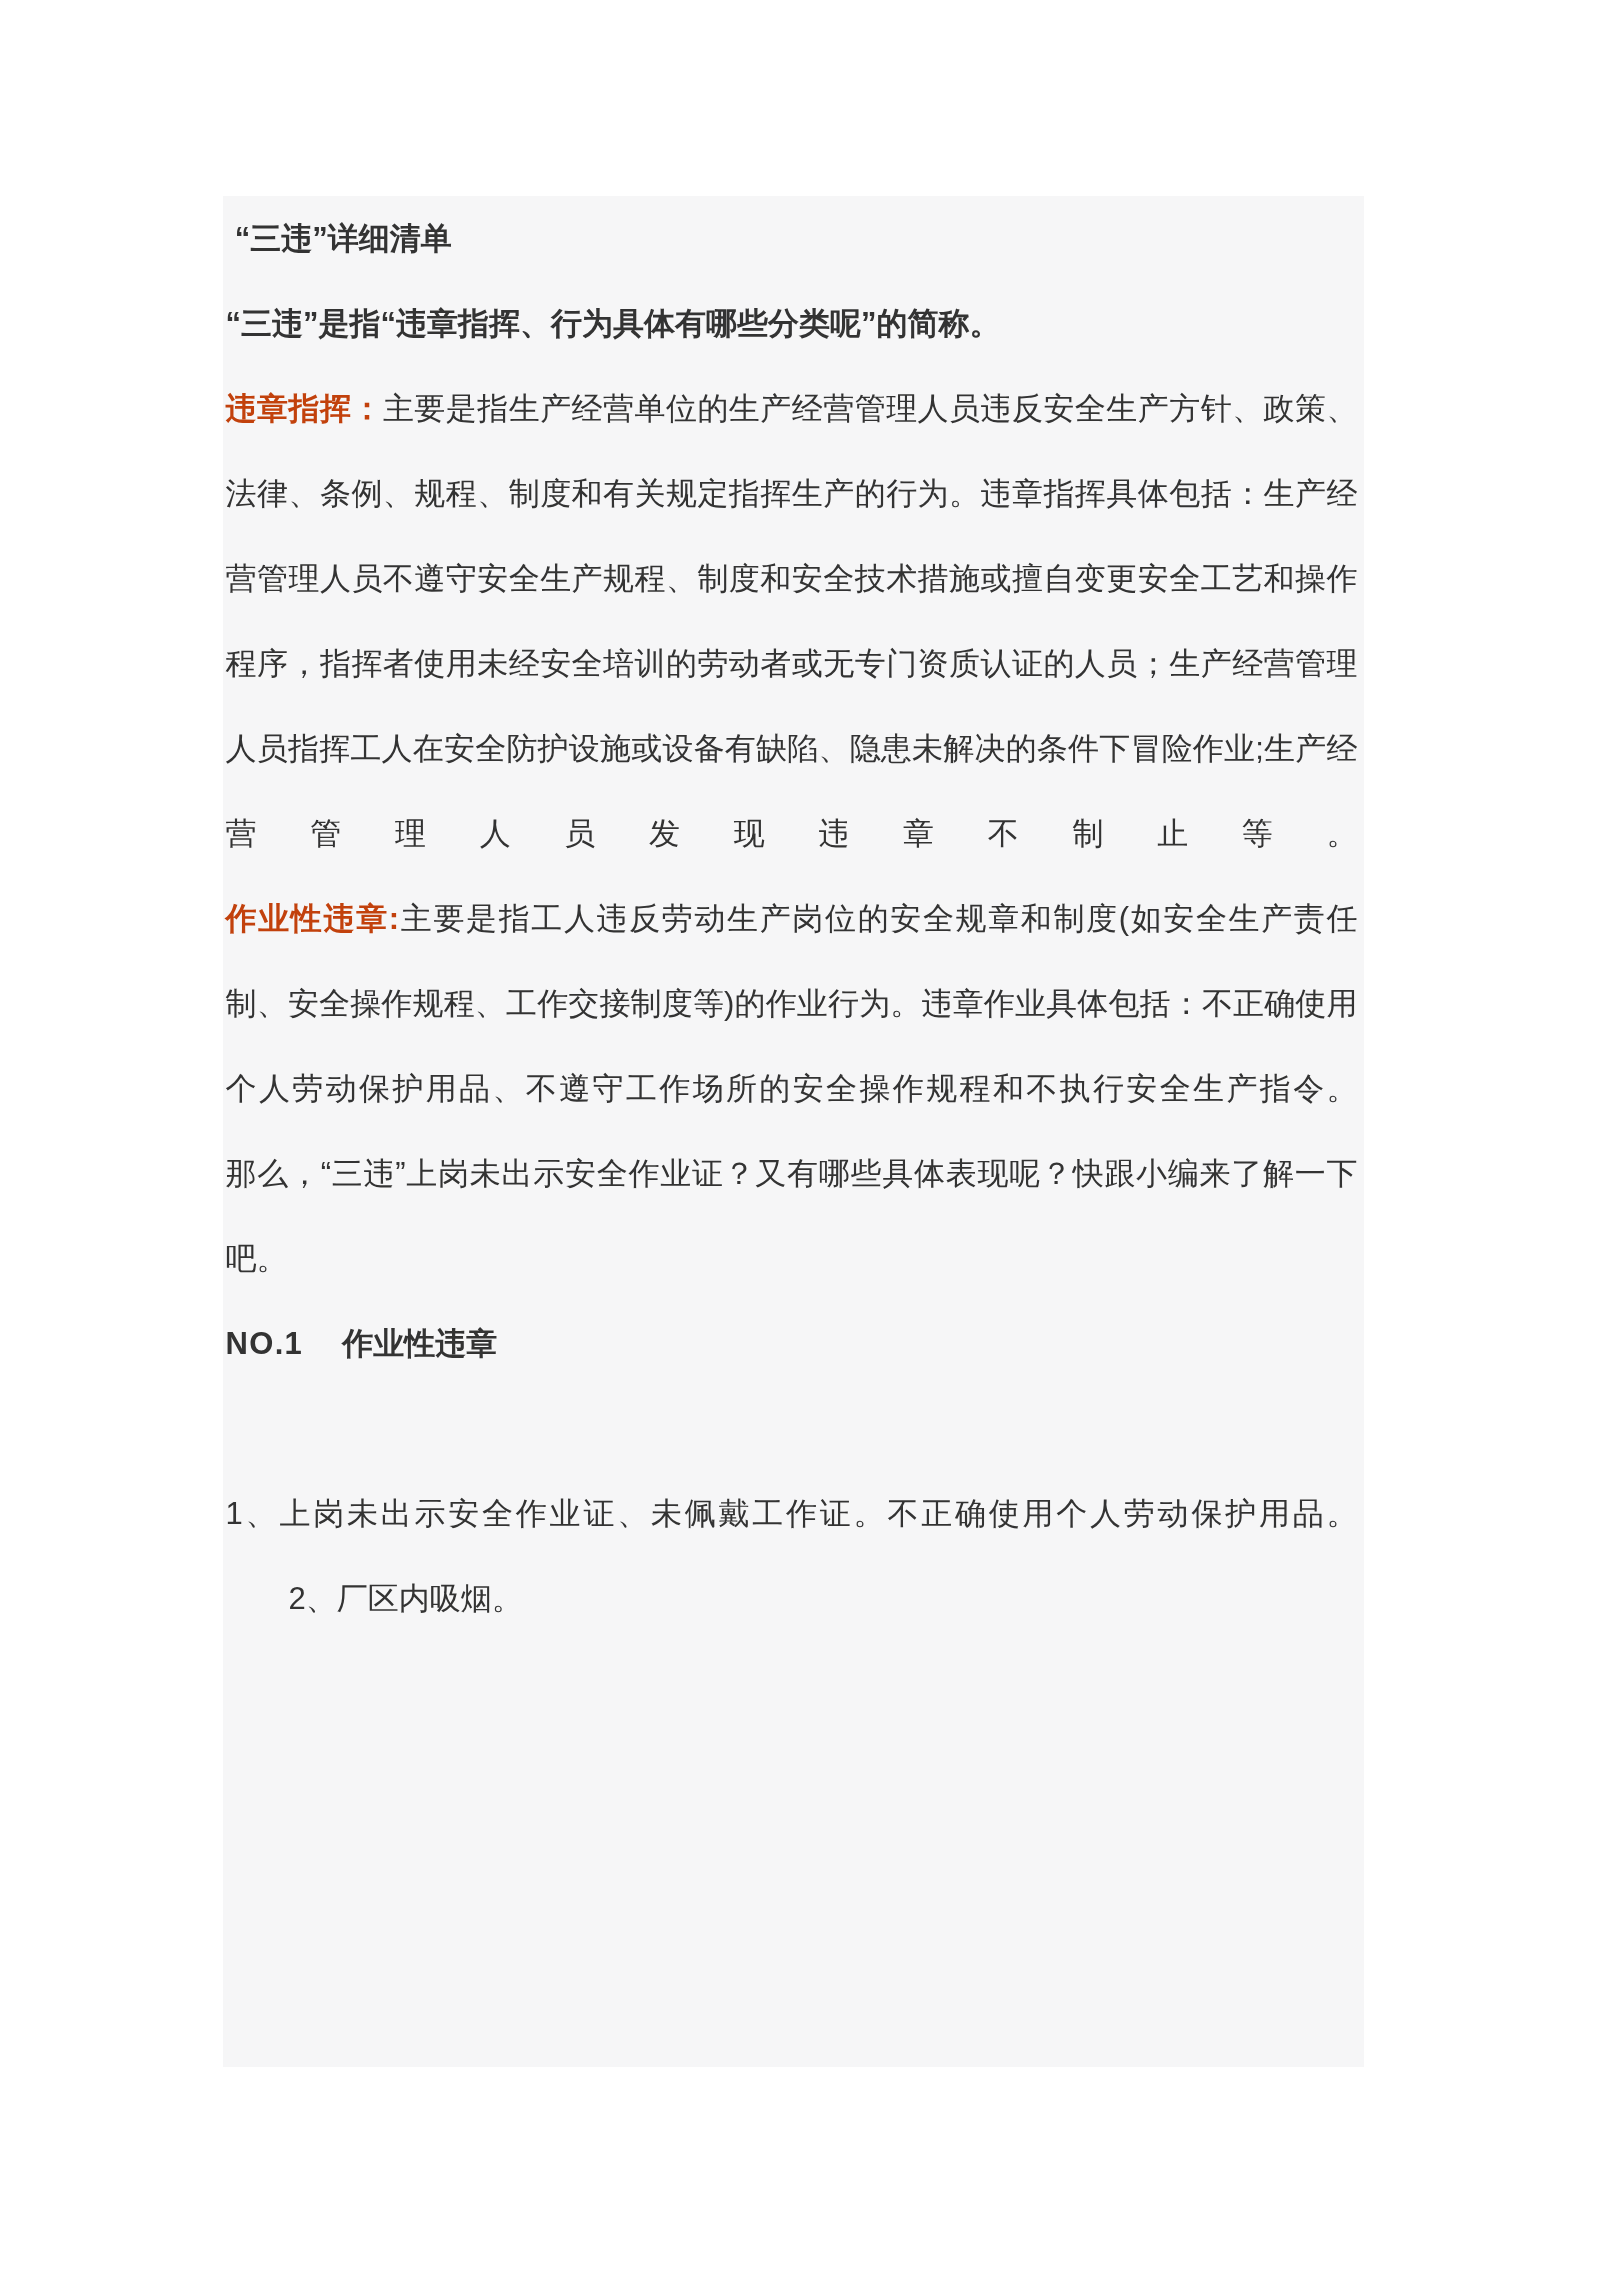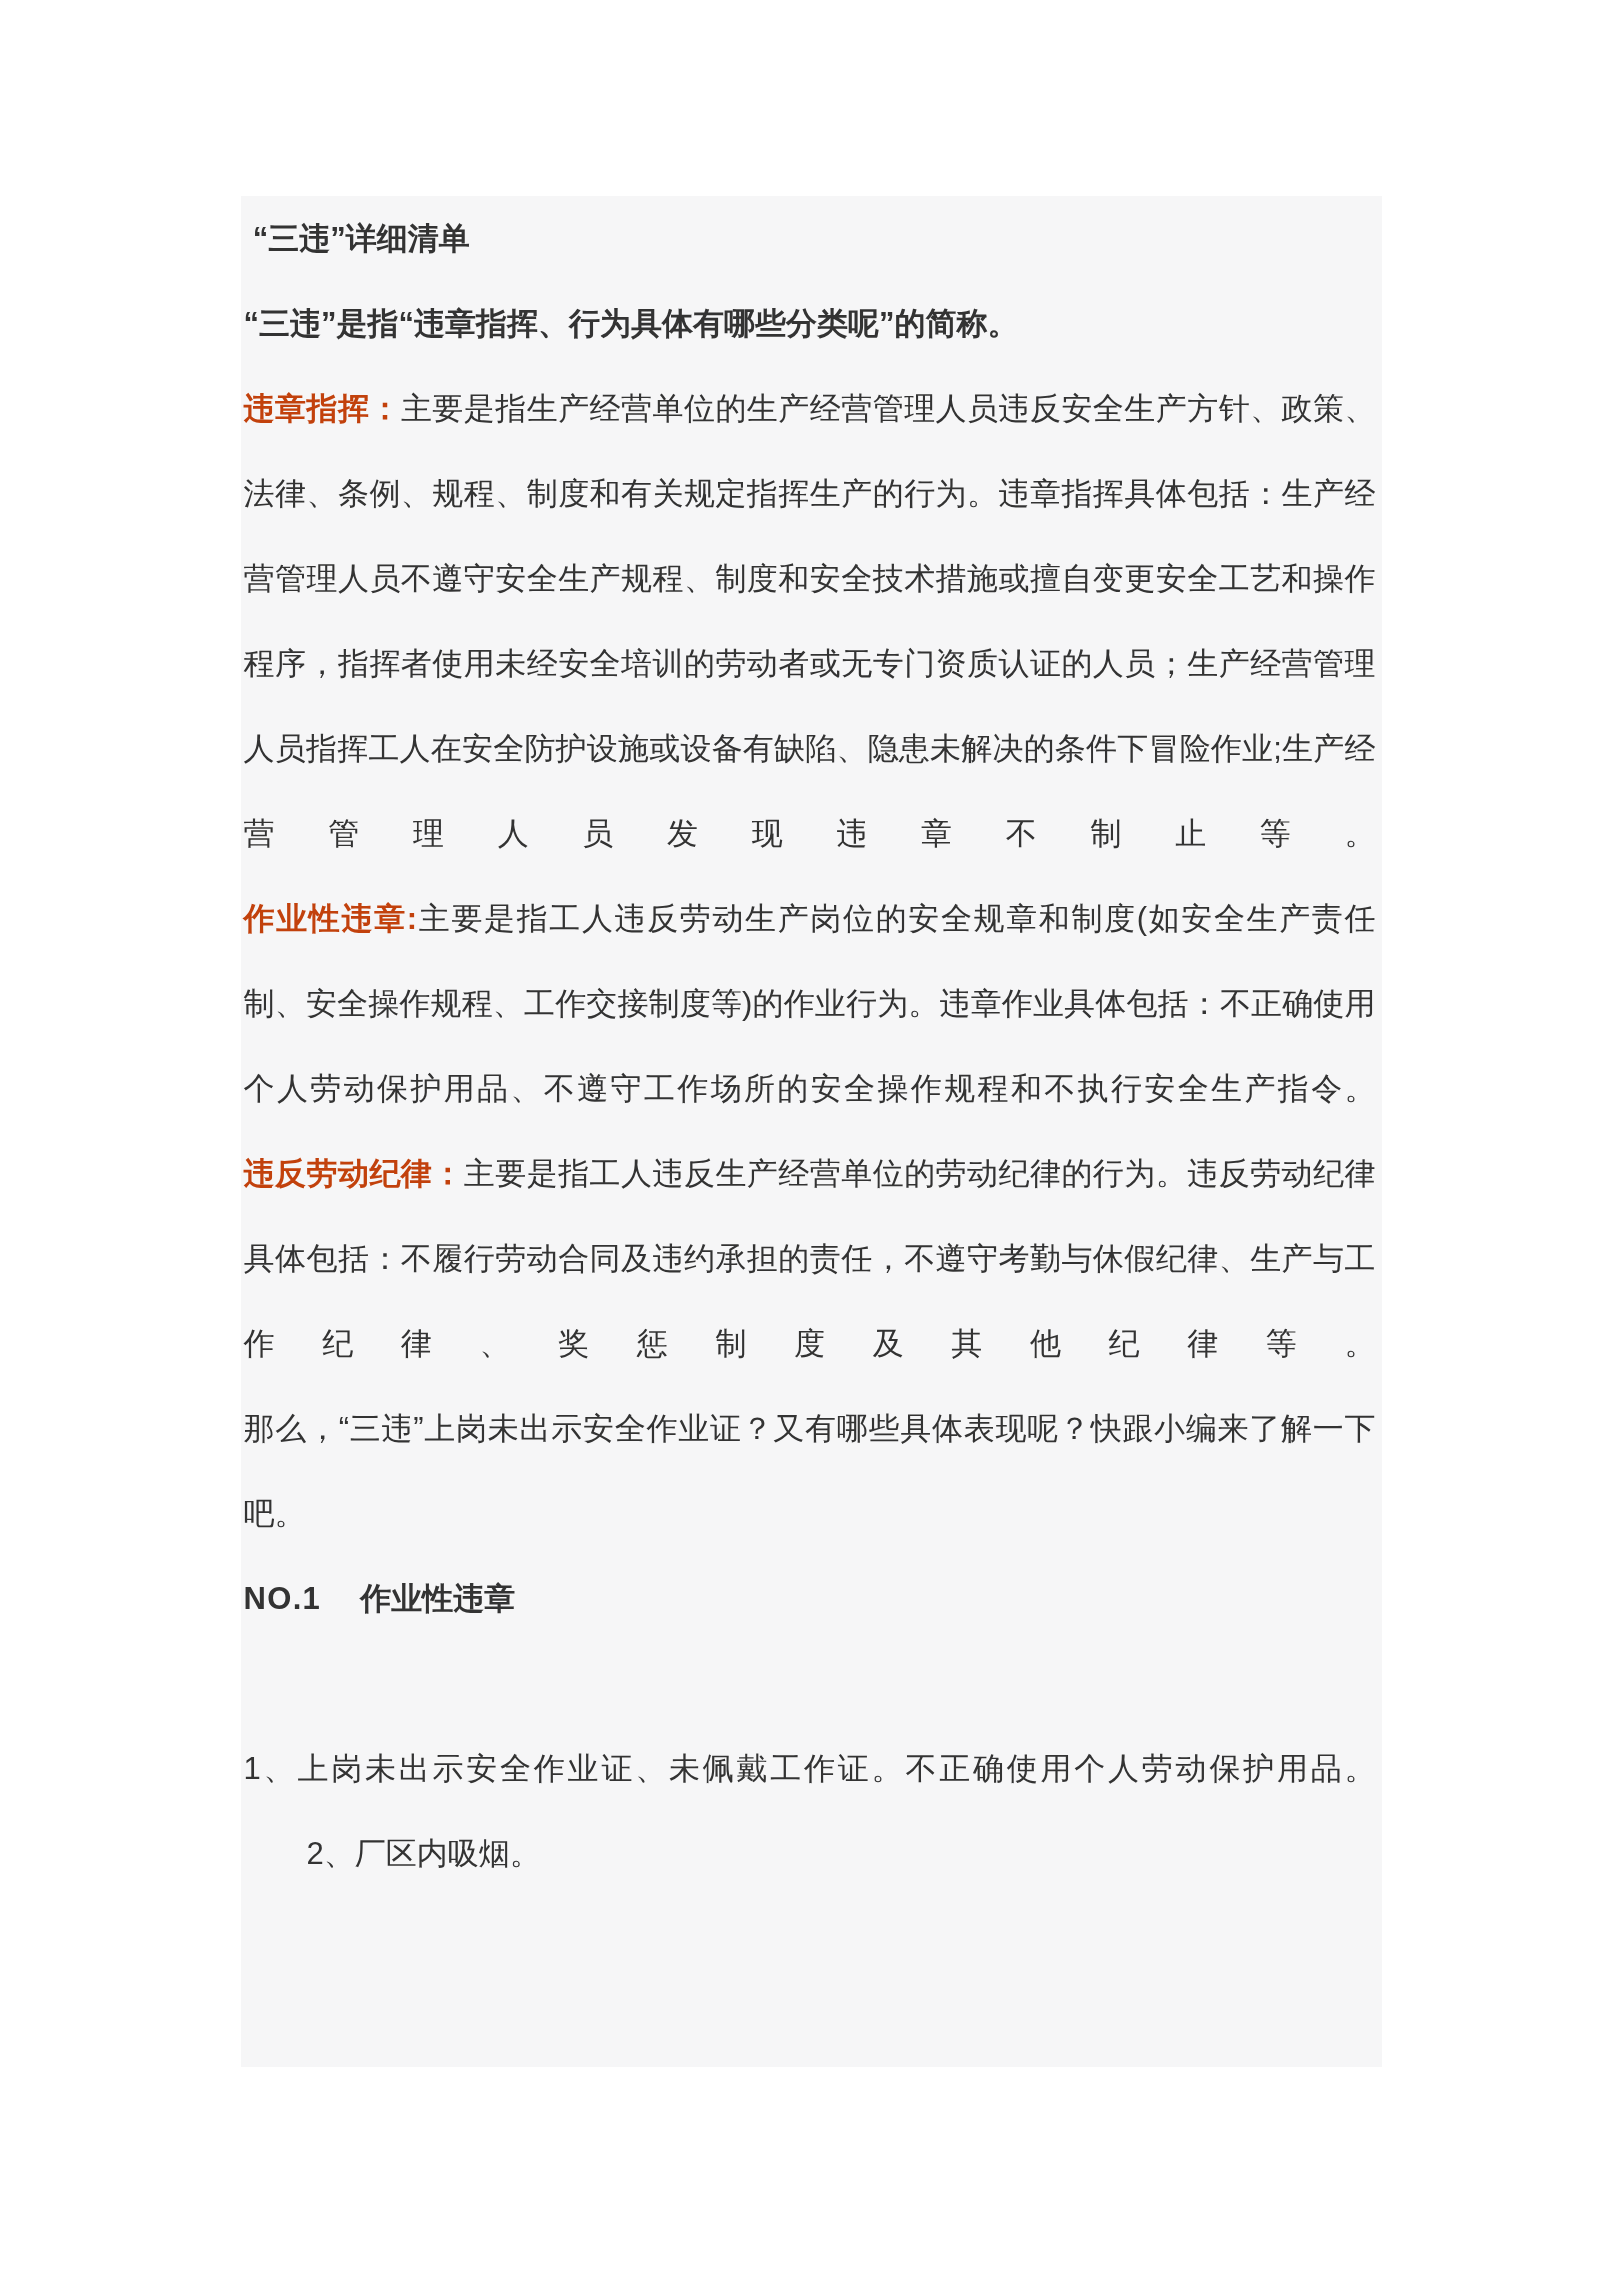--- a/index.html
+++ b/index.html
@@ -15,21 +15,21 @@
   }
   .page {
     position: absolute;
     left: 0; top: 0;
     width: 1623px;
     height: 2295px;
     background: #ffffff;
   }
   .panel {
     position: absolute;
-    left: 241px;
+    left: 223px;
     top: 196px;
     width: 1141px;
     height: 1871px;
     background: #f6f6f7;
     box-sizing: border-box;
     padding: 0 6.5px 0 2.6px;
     overflow: hidden;
   }
   .panel p {
     margin: 0;
@@ -84,21 +84,20 @@
   <div class="panel">
 
     <p class="doc-title">“三违”详细清单</p>
 
     <p class="intro red">“三违”是指“违章指挥、行为具体有哪些分类呢”的简称。</p>
 
     <p class="para stretch-last"><span class="lead red">违章指挥：</span><span>主要是指生产经营单位的生产经营管理人员违反安全生产方针、政策、法律、条例、规程、制度和有关规定指挥生产的行为。违章指挥具体包括：生产经营管理人员不遵守安全生产规程、制度和安全技术措施或擅自变更安全工艺和操作程序，指挥者使用未经安全培训的劳动者或无专门资质认证的人员；生产经营管理人员指挥工人在安全防护设施或设备有缺陷、隐患未解决的条件下冒险作业;生产经营管理人员发现违章不制止等。</span></p>
 
     <p class="para stretch-last"><span class="lead red">作业性违章:</span><span>主要是指工人违反劳动生产岗位的安全规章和制度(如安全生产责任制、安全操作规程、工作交接制度等)的作业行为。违章作业具体包括：不正确使用个人劳动保护用品、不遵守工作场所的安全操作规程和不执行安全生产指令。</span></p>
 
-    <p class="para stretch-last"><span class="lead red">违反劳动纪律：</span><span>主要是指工人违反生产经营单位的劳动纪律的行为。违反劳动纪律具体包括：不履行劳动合同及违约承担的责任，不遵守考勤与休假纪律、生产与工作纪律、奖惩制度及其他纪律等。</span></p>
 
     <p class="para">那么，“三违”上岗未出示安全作业证？又有哪些具体表现呢？快跟小编来了解一下吧。</p>
 
     <p class="section-heading"><span class="label">NO.1</span><span>作业性违章</span></p>
 
     <p class="para stretch-last list-item-first"><span>1、</span><span>上岗未出示安全作业证、未佩戴工作证。不正确使用个人劳动保护用品。</span></p>
 
     <p class="para list-item-indent"><span>2、</span><span>厂区内吸烟。</span></p>
 
   </div>

